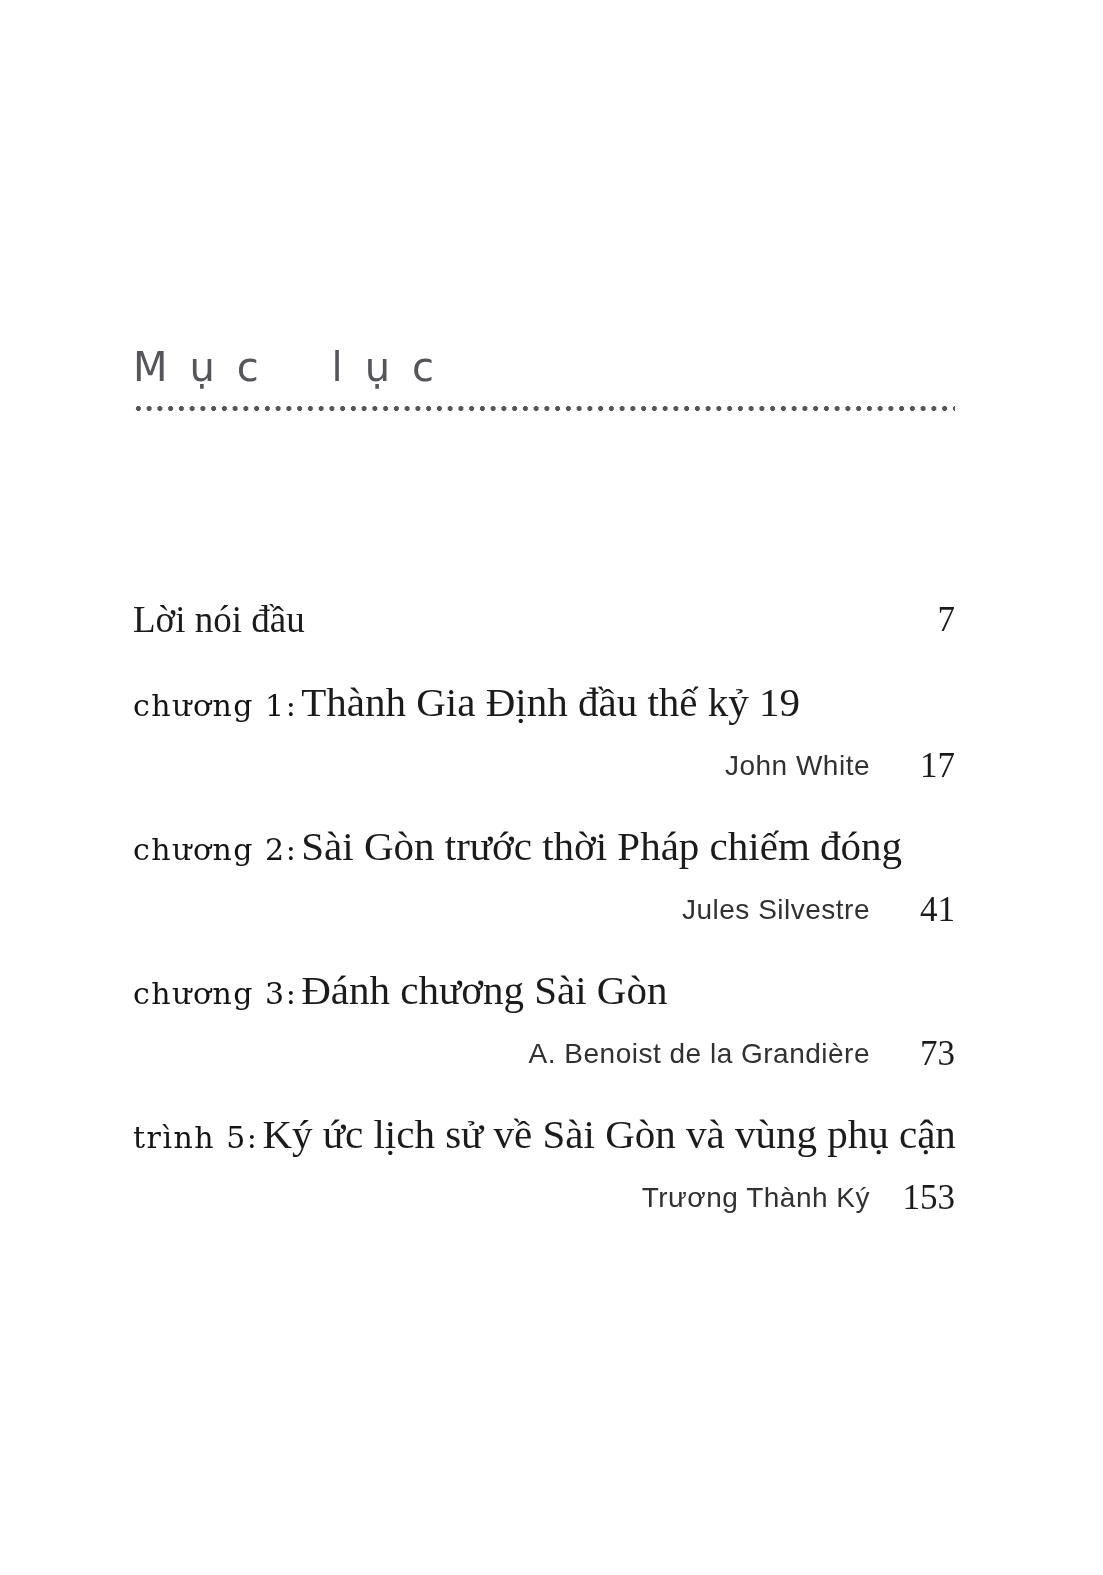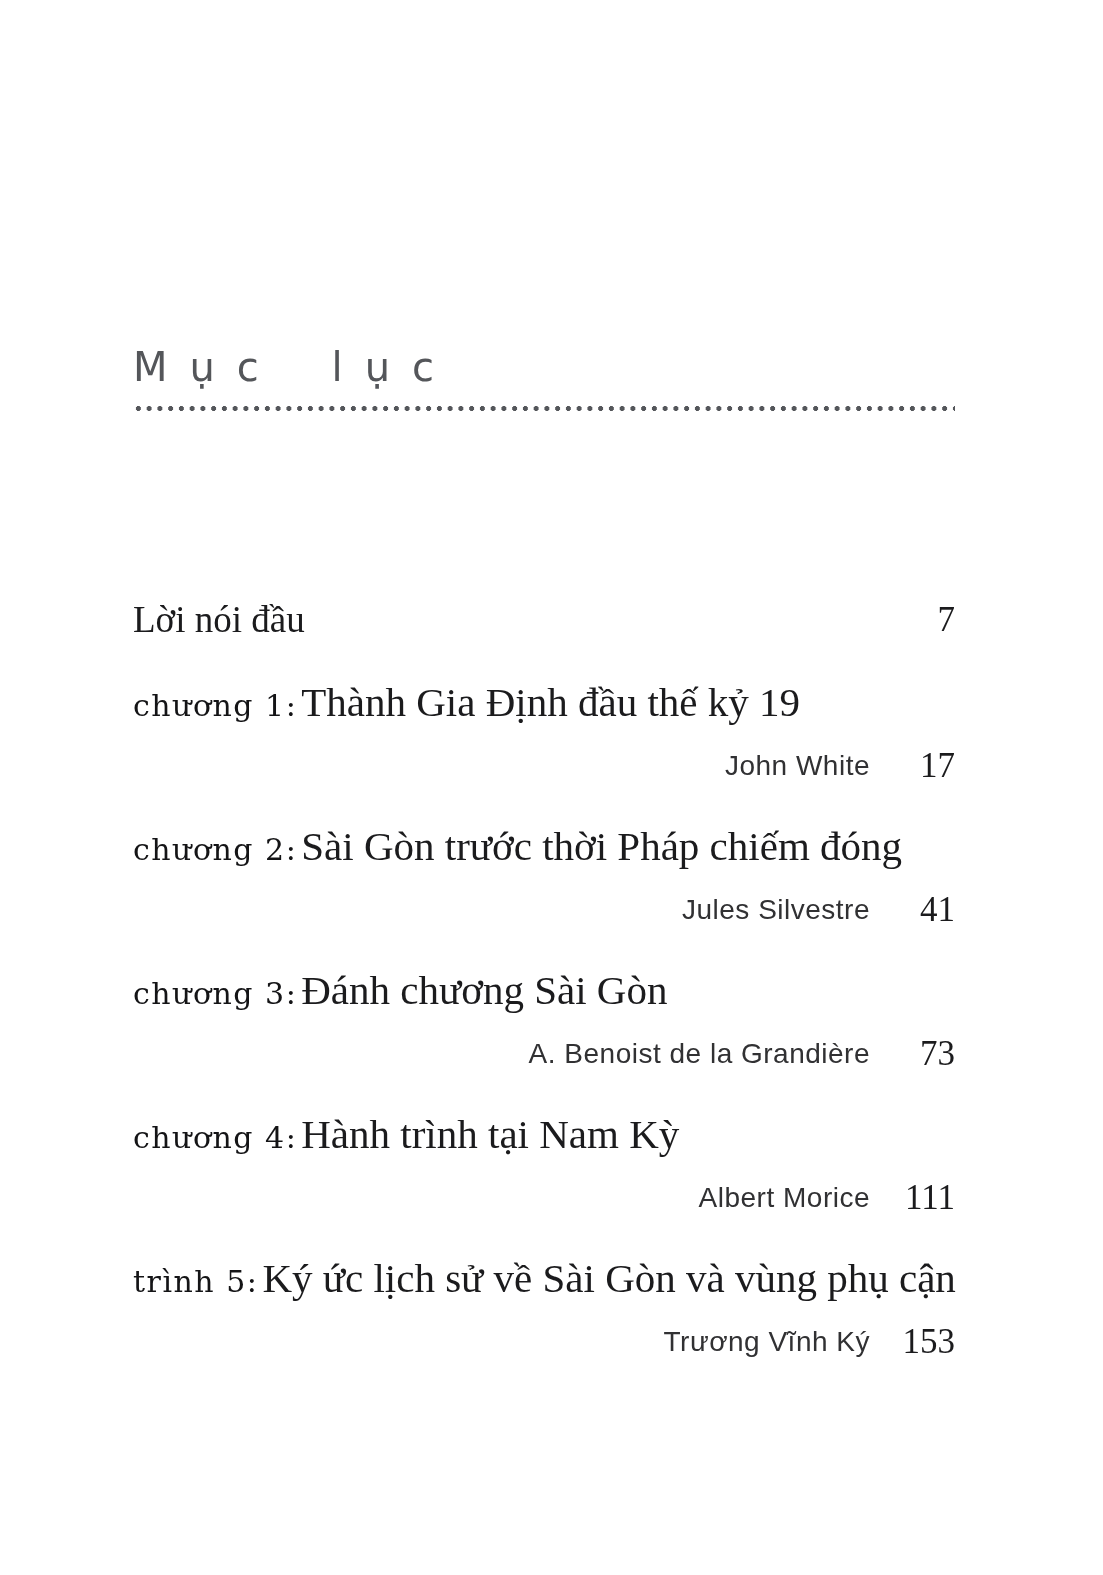--- a/index.html
+++ b/index.html
@@ -134,37 +134,27 @@
     <div class="entry-title">
       <span class="chapter-label">chương 3:</span>
       <span class="chapter-title">Đánh chương Sài Gòn</span>
     </div>
     <div class="row entry-author-row">
       <span class="author">A. Benoist de la Grandière</span>
       <span class="pagenum">73</span>
     </div>
   </div>
 
-  <div class="entry">
-    <div class="entry-title">
-      <span class="chapter-label">chương 4:</span>
-      <span class="chapter-title">Hành trình tại Nam Kỳ</span>
-    </div>
-    <div class="row entry-author-row">
-      <span class="author">Albert Morice</span>
-      <span class="pagenum">111</span>
-    </div>
-  </div>
 
   <div class="entry">
     <div class="entry-title">
       <span class="chapter-label">trình 5:</span>
       <span class="chapter-title">Ký ức lịch sử về Sài Gòn và vùng phụ cận</span>
     </div>
     <div class="row entry-author-row">
-      <span class="author">Trương Vĩnh Ký</span>
+      <span class="author">Trương Thành Ký</span>
       <span class="pagenum">153</span>
     </div>
   </div>
 </div>
 
   </div>
 </div>
 
 </body></html>

